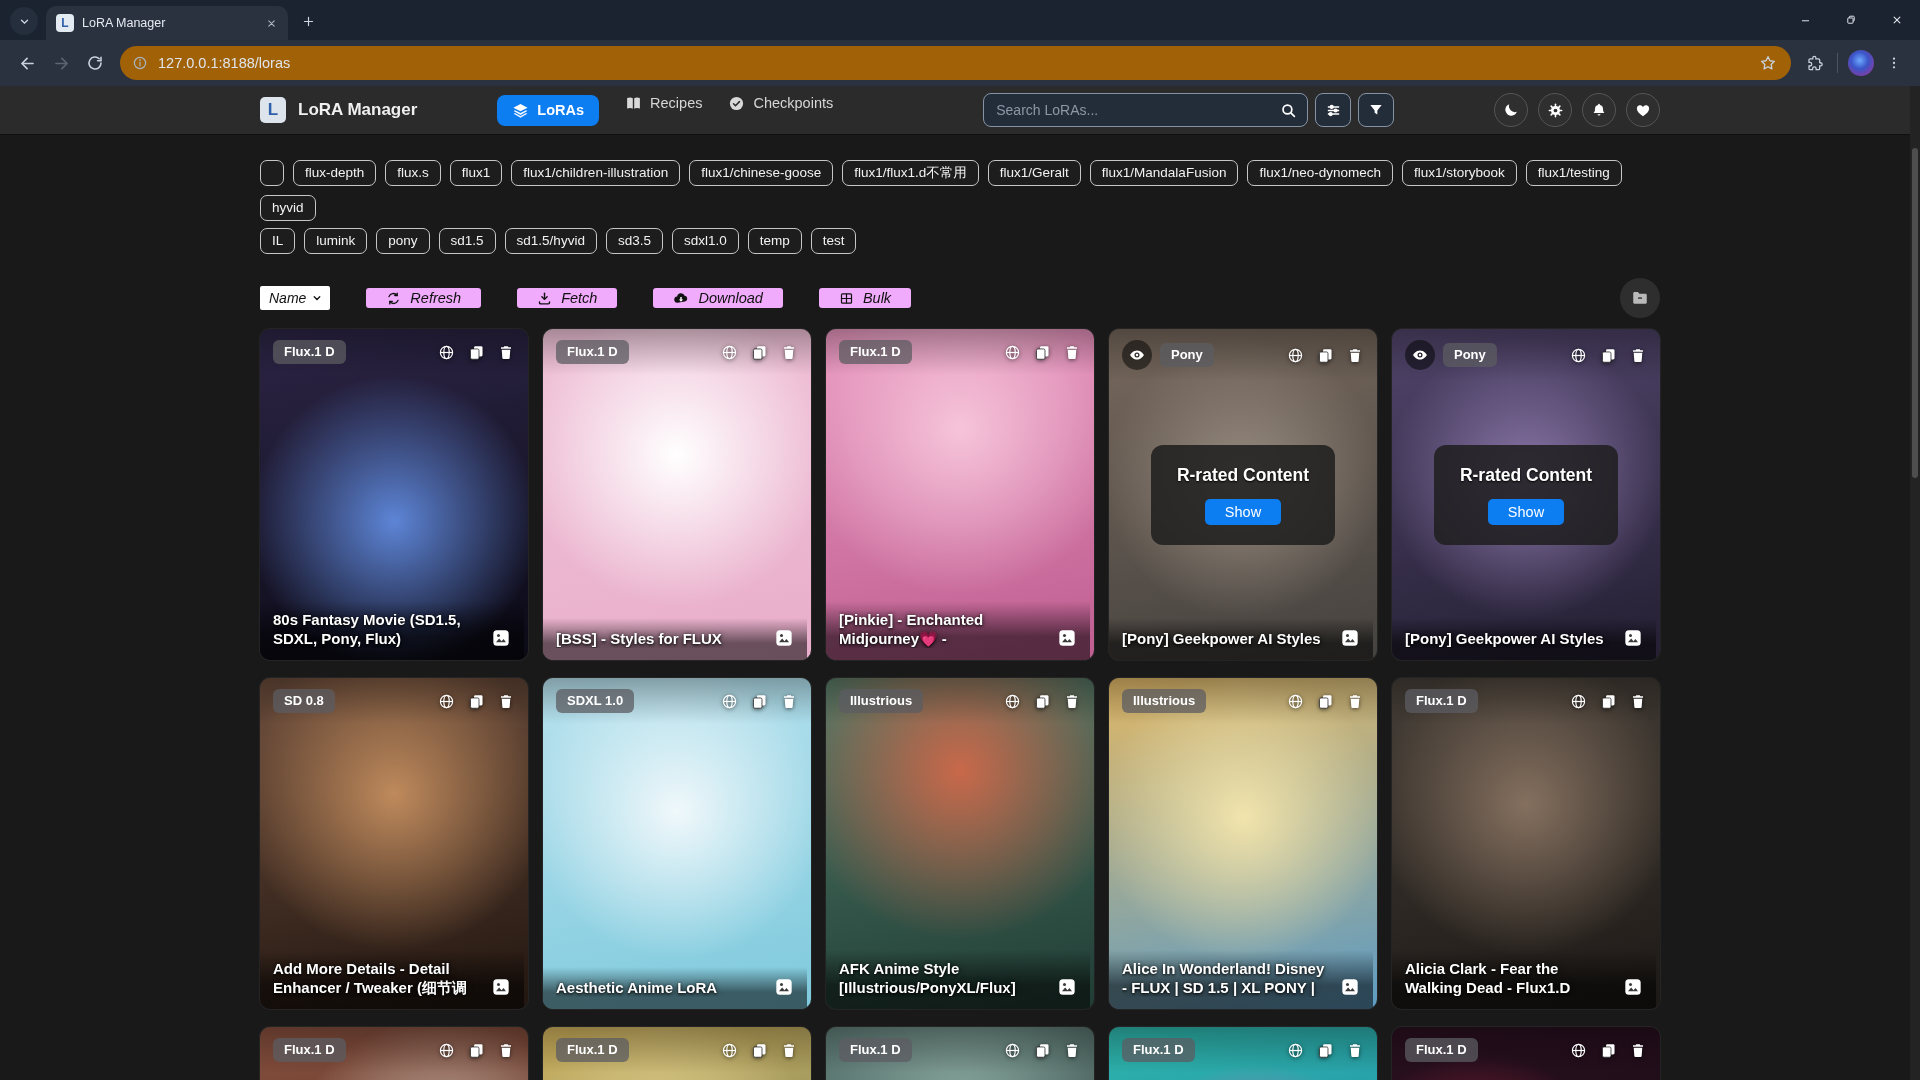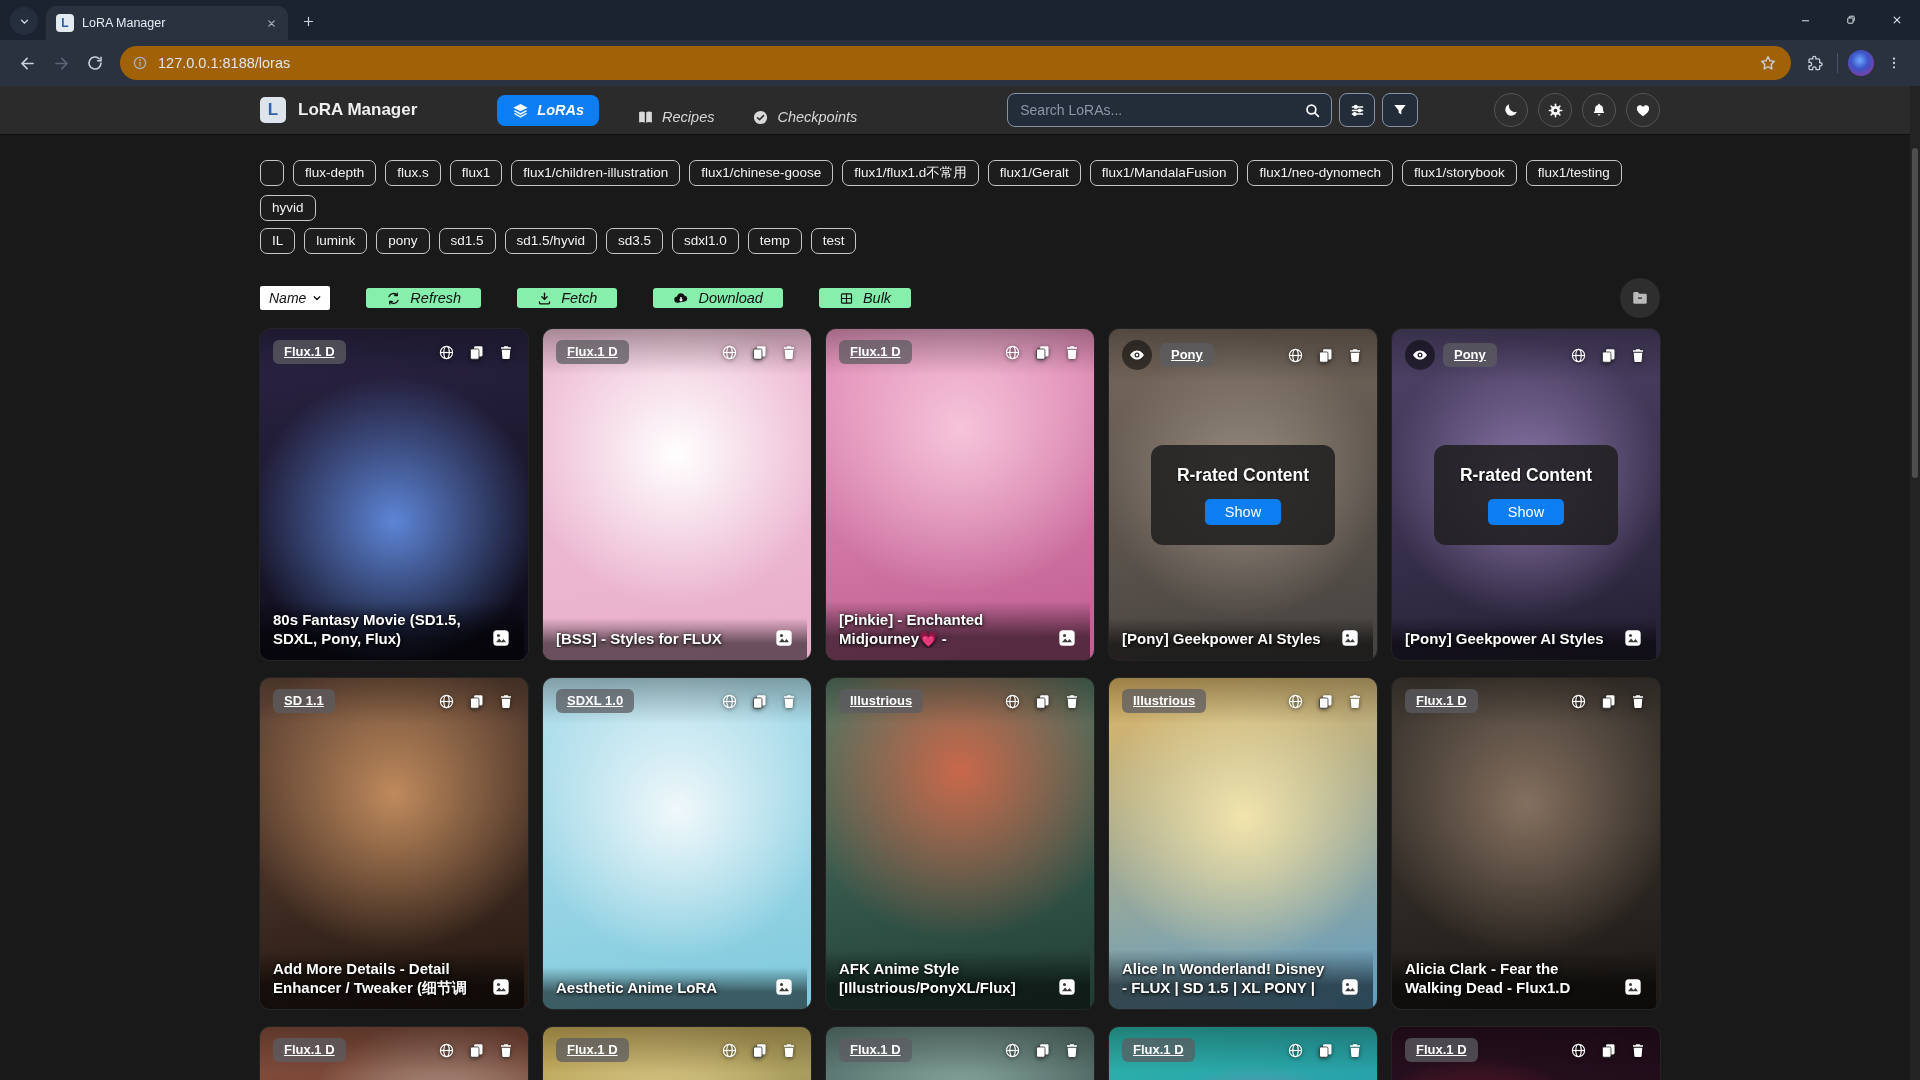--- a/index.html
+++ b/index.html
@@ -35,21 +35,21 @@
   .avatar { width:26px; height:26px; border-radius:50%; flex:none; margin:0 4px;
     background:radial-gradient(circle at 45% 40%, #6ea8ff 0%, #3a55c8 40%, #7a3fa8 75%, #1a1040 100%); }
 
   
   .page { height:994px; position:relative; overflow:hidden; background:#191919; flex:none; }
   .site-header { height:48px; background:#2b2b2b; box-shadow:0 1px 0 rgba(0,0,0,.4); }
   .sh-inner { width:1400px; height:100%; margin:0 auto; display:flex; align-items:center; }
   .logo { width:26px; height:26px; border-radius:5px; background:#dde4ec; color:#2f5fa8; font-weight:bold;
     font-size:17px; display:flex; align-items:center; justify-content:center; }
   .app-title { color:#f0f0f0; font-size:17px; font-weight:bold; margin-left:12px; }
-  .nav { display:flex; align-items:flex-end; gap:38px; margin-left:80px;font-style:italic; }
+  .nav { display:flex; align-items:flex-start; gap:26px; margin-left:80px; }
   .nav-item { display:flex; align-items:center; gap:8px; color:#d6d6d6; font-size:14.5px; }
   .nav-item.active { background:#0d7df2; color:#fff; padding:7px 15px; border-radius:8px; font-weight:bold; }
   .search { margin-left:150px; width:325px; height:34px; border:1px solid #8593a4; border-radius:8px;
     background:#232c39; display:flex; align-items:center; padding:0 10px 0 12px; }
   .search input { flex:1; background:transparent; border:none; outline:none; color:#e8e8e8; font-size:14px;
     font-family:inherit; }
   .search input::placeholder { color:#8d97a6; }
   .sq-btn { width:36px; height:34px; border:1px solid #8593a4; border-radius:8px; background:#232c39;
     display:flex; align-items:center; justify-content:center; margin-left:7px; }
   .right-icons { margin-left:auto; display:flex; gap:10px; }
@@ -60,33 +60,33 @@
   .tags { display:flex; flex-wrap:wrap; gap:9px; }
   .tags.row1 { margin-top:26px; }
   .tags.row2 { margin-top:7px; }
   .chip { border:1px solid #c6c6c6; border-radius:7px; padding:3px 11px; font-size:13.5px; color:#f2f2f2;
     line-height:18px; background:rgba(255,255,255,0.02); }
   .chip.empty { width:22px; }
 
   .toolbar-row { margin-top:24px; display:flex; align-items:center; height:40px;font-style:italic; }
   .sort-box { background:#fff; color:#111; font-size:14px; padding:4px 7px 4px 9px; border-radius:2px;
     display:flex; align-items:center; gap:5px; }
-  .btn-white { background:#86efac; color:#111; font-size:14.5px; padding:2px 20px; border-radius:3px;
+  .btn-white { background:#f0abfc; color:#111; font-size:14.5px; padding:2px 20px; border-radius:3px;
     display:flex; align-items:center; gap:9px; margin-left:36px; }
   .folder-btn { margin-left:auto; width:40px; height:40px; border-radius:50%; background:#2e2e2e;
     display:flex; align-items:center; justify-content:center; }
 
   .grid { margin-top:11px; display:grid; grid-template-columns:repeat(5,1fr); gap:18px 15px; grid-auto-rows:331px; }
   .card { border-radius:10px; position:relative; overflow:hidden; box-shadow:0 0 0 1px rgba(255,255,255,0.05); }
   .card-top { position:absolute; top:0; left:0; right:0; display:flex; align-items:center; gap:9px;
     padding:11px 13px; background:linear-gradient(rgba(0,0,0,.30), rgba(0,0,0,0)); }
   .eye-btn { width:30px; height:30px; border-radius:50%; background:rgba(0,0,0,.5); display:flex;
     align-items:center; justify-content:center; flex:none; margin-right:-1px; }
   .badge { background:rgba(92,92,97,.75); color:#fff; font-size:13px; font-weight:bold; padding:4px 11px;
-    border-radius:6px; line-height:16px;text-decoration:underline; }
+    border-radius:6px; line-height:16px; }
   .spacer { flex:1; }
   .cicon { width:17px; height:17px; flex:none; filter:drop-shadow(0 1px 2px rgba(0,0,0,.6)); margin-left:4px; }
   .card-bottom { position:absolute; left:0; right:4px; bottom:0; display:flex; align-items:flex-end; gap:8px;
     padding:10px 13px 12px; background:linear-gradient(rgba(0,0,0,0), rgba(0,0,0,.55) 60%); }
   .card-title { flex:1; color:#fff; font-size:15px; font-weight:bold; line-height:1.22;
     text-shadow:0 1px 3px rgba(0,0,0,.95), 0 0 6px rgba(0,0,0,.6);
     display:-webkit-box; -webkit-line-clamp:2; -webkit-box-orient:vertical; overflow:hidden; }
   .photo-ic { width:20px; height:20px; flex:none; }
   .nsfw-wrap { position:absolute; inset:0; display:flex; align-items:center; justify-content:center; }
   .nsfw-box { background:rgba(30,30,30,.86); border-radius:12px; padding:20px 26px; text-align:center; }
@@ -538,21 +538,21 @@
                 <svg width="20" height="20" viewBox="0 0 24 24">
                   <rect x="2.8" y="2.8" width="18.4" height="18.4" rx="4.2" fill="#fff"></rect>
                   <circle cx="9" cy="9" r="1.8" fill="#3a3a3a"></circle>
                   <path d="M6 17.2l3.8-4.6 2.8 3.2 2.4-2.6 3 4z" fill="#3a3a3a"></path>
                 </svg>
               </span>
             </div>
           </div>
           <div class="card" style="background: radial-gradient(circle at 50% 35%, rgb(191, 138, 92) 0%, rgba(0, 0, 0, 0) 62%), linear-gradient(168deg, rgb(104, 74, 58) 0%, rgb(34, 22, 16) 100%);">
             <div class="card-top">
-              <span class="badge">SD 1.1</span>
+              <span class="badge">SD 0.8</span>
               <span class="spacer"></span>
               <span class="cicon">
                 <svg width="17" height="17" viewBox="0 0 24 24" fill="none" stroke="#fff" stroke-width="1.7">
                   <circle cx="12" cy="12" r="8.6"></circle>
                   <ellipse cx="12" cy="12" rx="3.8" ry="8.6"></ellipse>
                   <path d="M3.4 12h17.2"></path>
                 </svg>
               </span>
               <span class="cicon">
                 <svg width="17" height="17" viewBox="0 0 24 24">

